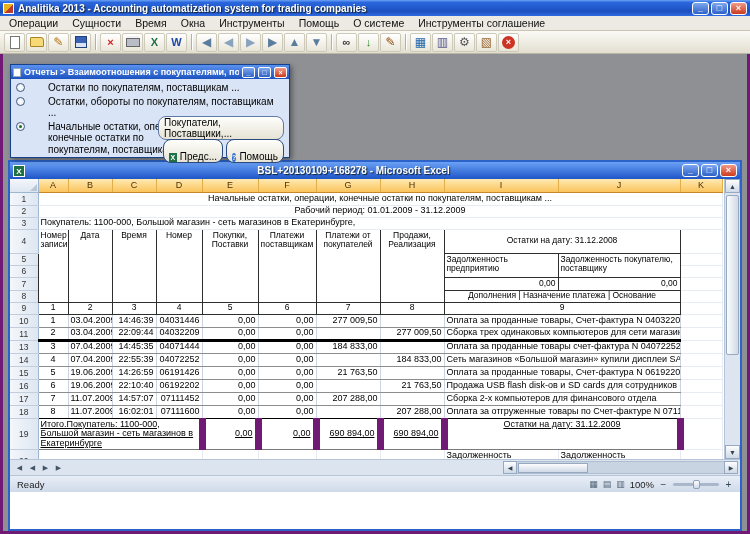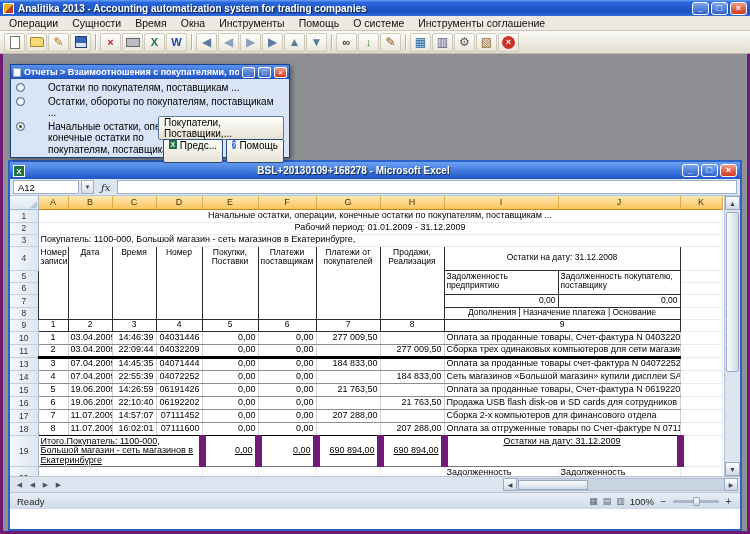--- a/index.html
+++ b/index.html
@@ -36,21 +36,21 @@
   .dlg-icon{width:8px;height:9px;background:#fff;border:1px solid #9ab;flex:0 0 auto;}
   .dlg-title{flex:1;white-space:nowrap;overflow:hidden;}
   .dlg-btn{width:13px;height:11px;border-radius:2px;border:1px solid #fff;background:linear-gradient(#7da7ee,#2d62c8);color:#fff;font-size:7px;line-height:9px;text-align:center;font-weight:bold;}
   .dlg-btn.close{background:linear-gradient(#f09a8a,#cc3b1e);}
   .dlg-body{position:relative;height:79px;font-size:10px;padding:3px 5px;color:#000;}
   .radio-row{display:flex;gap:4px;align-items:flex-start;margin-bottom:2px;}
   .radio{width:9px;height:9px;border-radius:50%;border:1px solid #43597e;background:radial-gradient(#fff,#dfe6f0);flex:0 0 auto;margin-top:1px;position:relative;}
   .radio.sel::after{content:"";position:absolute;left:2px;top:2px;width:3px;height:3px;border-radius:50%;background:#1a6e1a;}
   .radio-label{line-height:1.15;margin-left:19px;}
   .radio3-label{width:150px;display:inline-block;}
-  .dlg-push{position:absolute;background:linear-gradient(#fefefb,#e6e3d5);border:1px solid #5f7aa6;border-radius:2px;font-size:10px;height:24px;display:flex;align-items:flex-start;justify-content:center;gap:3px;padding:0 5px;color:#000;}
+  .dlg-push{position:absolute;background:linear-gradient(#fefefb,#e6e3d5);border:1px solid #5f7aa6;border-radius:8px;font-size:10px;height:24px;display:flex;align-items:flex-end;justify-content:center;gap:3px;padding:0 5px;color:#000;}
   .btn-partners{right:5px;top:37px;width:126px;}
   .btn-preview{left:152px;top:60px;width:60px;border-color:#2b4a80;}
   .btn-help{right:5px;top:60px;width:58px;border-color:#2b4a80;}
   .mini-xl{width:9px;height:9px;background:#1e7145;color:#fff;font-size:7px;font-weight:bold;line-height:9px;text-align:center;}
   .mini-help{width:9px;height:9px;border-radius:50%;background:#2f6fd0;color:#fff;font-size:7px;font-weight:bold;line-height:9px;text-align:center;}
 
   
   .excel{position:absolute;left:5px;top:106px;width:734px;height:371px;border:2px solid #2b63c9;background:#fff;overflow:hidden;}
   .xl-titlebar{height:17px;background:linear-gradient(#6ba1f5,#1e55c8);display:flex;align-items:center;color:#fff;font-size:10px;font-weight:bold;padding:0 3px;gap:3px;}
   .xl-appicon{width:12px;height:12px;background:#1e7145;color:#fff;font-size:8px;font-weight:bold;text-align:center;line-height:12px;border:1px solid #fff;}
@@ -248,26 +248,20 @@
         <span class="xl-appicon">X</span>
         <span class="xl-title">BSL+20130109+168278 - Microsoft Excel</span>
         <span class="win-btns">
           <span class="win-btn">_</span>
           <span class="win-btn">□</span>
           <span class="win-btn close">×</span>
         </span>
       </div>
 
 
-      <div class="formula-bar">
-        <span class="name-box">A12</span>
-        <span class="name-drop">▼</span>
-        <span class="fx-btn">ƒx</span>
-        <span class="formula-input"></span>
-      </div>
 
       <div class="sheet-area">
         <div class="grid-wrap">
           <table class="sheet">
             <colgroup id="sheet-colgroup">
                 <col style="width: 28px;">
                 <col style="width: 30px;">
                 <col style="width: 44px;">
                 <col style="width: 44px;">
                 <col style="width: 46px;">

